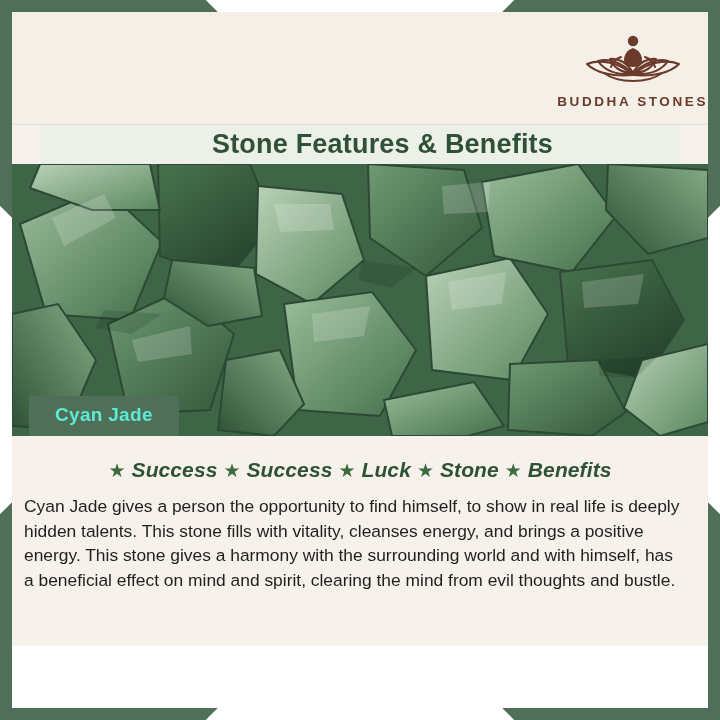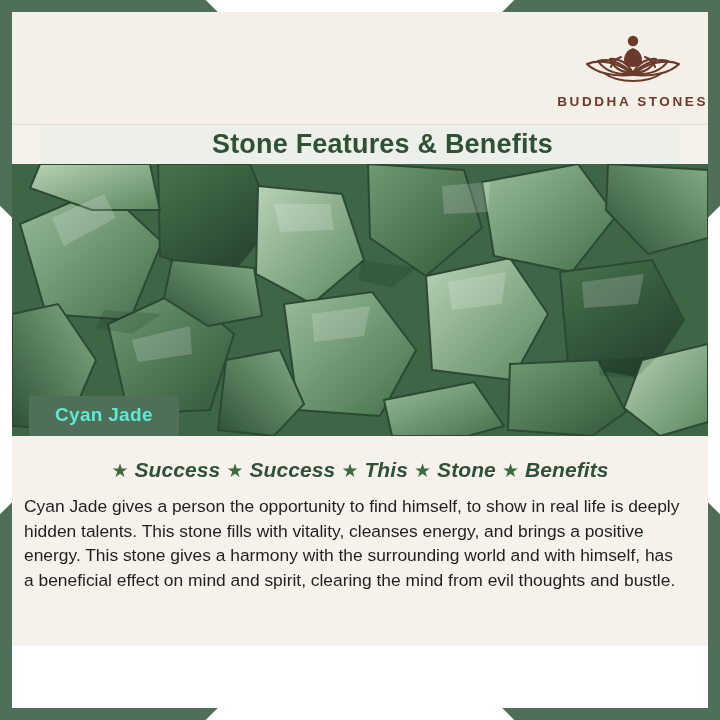--- a/index.html
+++ b/index.html
@@ -275,21 +275,21 @@
       </svg>
       <div class="stone-label">Cyan Jade</div>
     </div>
 
     <div class="benefits">
       <span class="benefit-star">★</span>
       <span class="benefit-word">Success</span>
       <span class="benefit-star">★</span>
       <span class="benefit-word">Success</span>
       <span class="benefit-star">★</span>
-      <span class="benefit-word">This</span>
+      <span class="benefit-word">Luck</span>
       <span class="benefit-star">★</span>
       <span class="benefit-word">Stone</span>
       <span class="benefit-star">★</span>
       <span class="benefit-word">Benefits</span>
     </div>
 
     <p class="description">Cyan Jade gives a person the opportunity to find himself, to show in real life is deeply hidden talents. This stone fills with vitality, cleanses energy, and brings a positive energy. This stone gives a harmony with the surrounding world and with himself, has a beneficial effect on mind and spirit, clearing the mind from evil thoughts and bustle.</p>
 
     <div class="bottom-fill"></div>
   </div>

